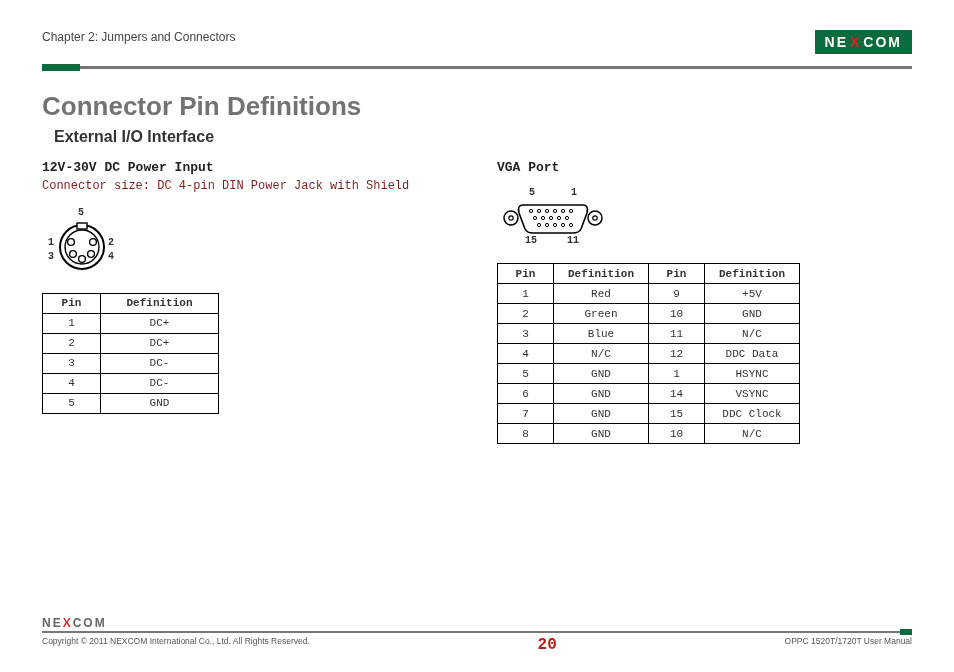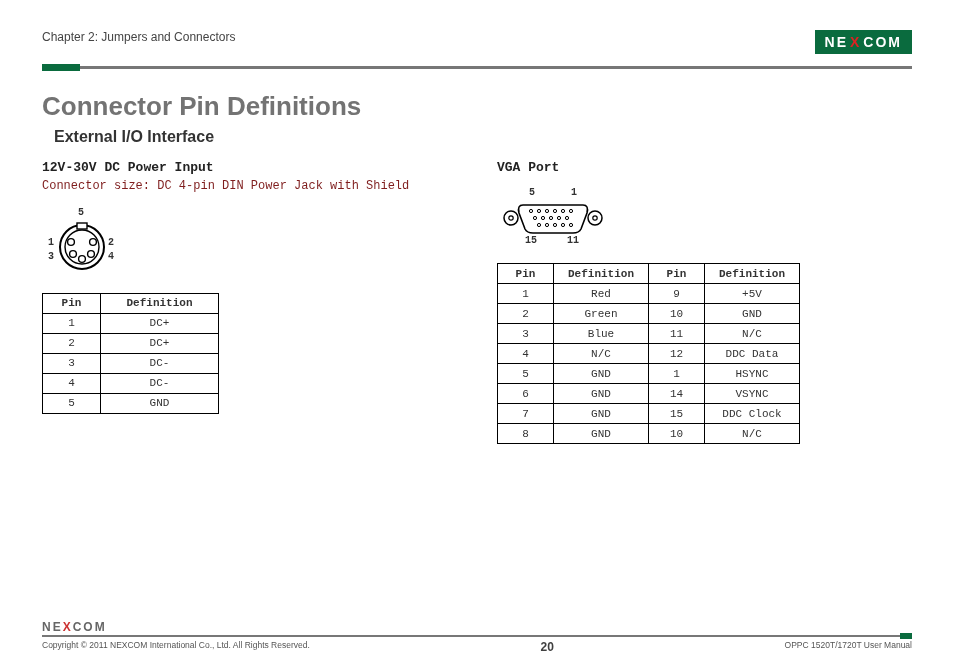--- a/index.html
+++ b/index.html
@@ -70,21 +70,21 @@
   }
   .footer-bar { height: 2px; background: #777; position: relative; margin-bottom: 3px; }
   .footer-bar::after {
     content: ""; position: absolute; right: 0; top: -2px; width: 12px; height: 6px; background: #0a6b3e;
   }
   .footer-row { display: flex; justify-content: space-between; align-items: flex-start; font-size: 8.5px; color: #555; }
   .footer-logo-sm {
     color: #666; font-weight: bold; letter-spacing: 2px; font-size: 12px; margin-bottom: 1px;
   }
   .footer-logo-sm .x { color: #c33; }
-  .page-num { font-size: 12px; font-weight: bold; color: #404040; }
+  .page-num { font-size: 16px; font-weight: bold; color: #b91c1c; font-family: Liberation Mono, monospace; }
 </style>
 </head>
 <body>
 
 <div class="header">
   <div class="chapter">Chapter 2: Jumpers and Connectors</div>
   <div class="logo-top">
     <span>NE</span>
       <span class="x">X</span>
       <span>COM</span>

